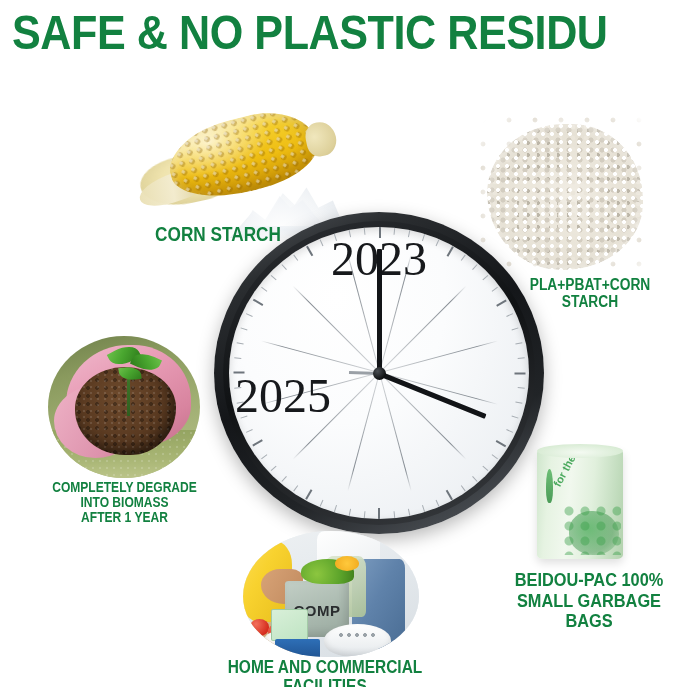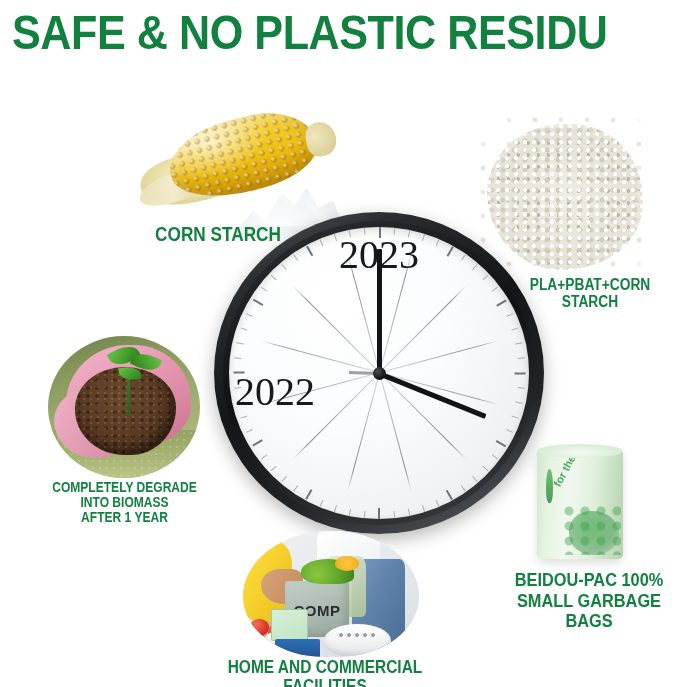--- a/index.html
+++ b/index.html
@@ -154,21 +154,21 @@
   }
   .tick.minor i{height:7px;background:#a7adb3;}
   .ray{
     position:absolute;left:50%;top:8%;width:1px;height:42%;
     transform-origin:50% 100%;
     background:linear-gradient(to bottom,rgba(110,118,126,0) 0%,rgba(110,118,126,.85) 18%,rgba(110,118,126,.25) 100%);
   }
   .numeral{
     position:absolute;
     font-family:"Liberation Serif","DejaVu Serif",serif;
-    font-size:40px;color:#17191c;letter-spacing:0px;
+    font-size:48px;color:#17191c;letter-spacing:0px;
     line-height:1;
   }
   .num-2023{left:50%;top:8px;transform:translateX(-50%);}
   .num-2024{right:6px;top:145px;}
   .num-2025{left:6px;top:145px;}
   .hand-min{
     position:absolute;left:50%;top:50%;width:5px;height:124px;
     background:#121417;margin-left:-2.5px;margin-top:-124px;
     border-radius:1px;
   }
@@ -587,21 +587,21 @@
           <div class="ray" style="transform: rotate(135deg);"></div>
           <div class="ray" style="transform: rotate(165deg);"></div>
           <div class="ray" style="transform: rotate(195deg);"></div>
           <div class="ray" style="transform: rotate(225deg);"></div>
           <div class="ray" style="transform: rotate(255deg);"></div>
           <div class="ray" style="transform: rotate(285deg);"></div>
           <div class="ray" style="transform: rotate(315deg);"></div>
           <div class="ray" style="transform: rotate(345deg);"></div>
         </div>
       <div class="numeral num-2023">2023</div>
-      <div class="numeral num-2025">2022</div>
+      <div class="numeral num-2025">2025</div>
       <div class="hand-sec"></div>
       <div class="hand-min"></div>
       <div class="hand-hour"></div>
       <div class="hub"></div>
     </div>
   </div>
 
   <div class="seed-wrap">
     <div class="seed-circle">
       <div class="seed-grass"></div>

